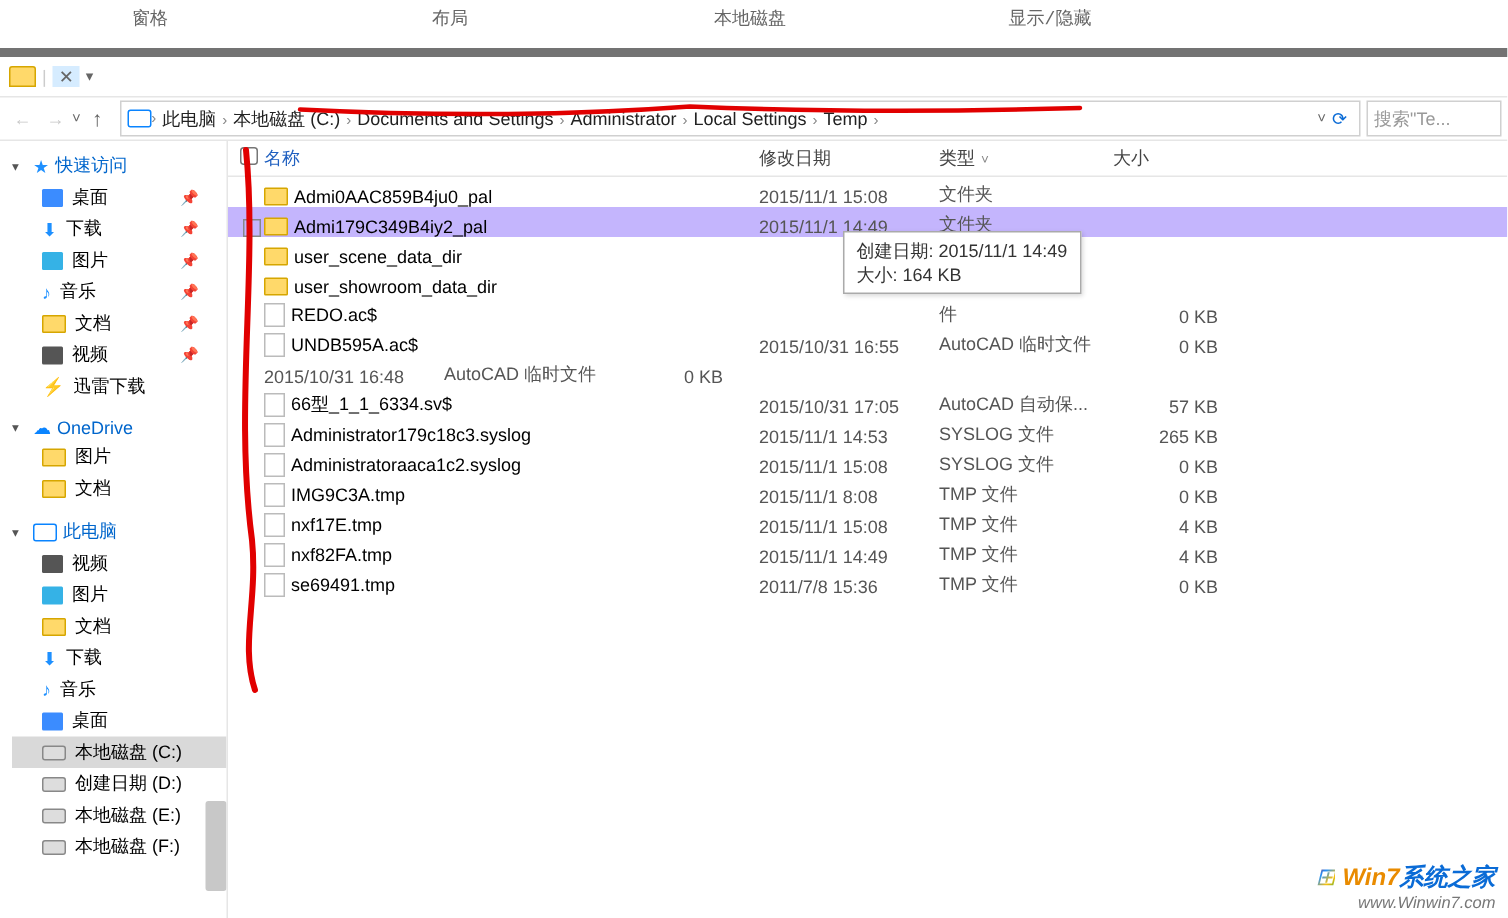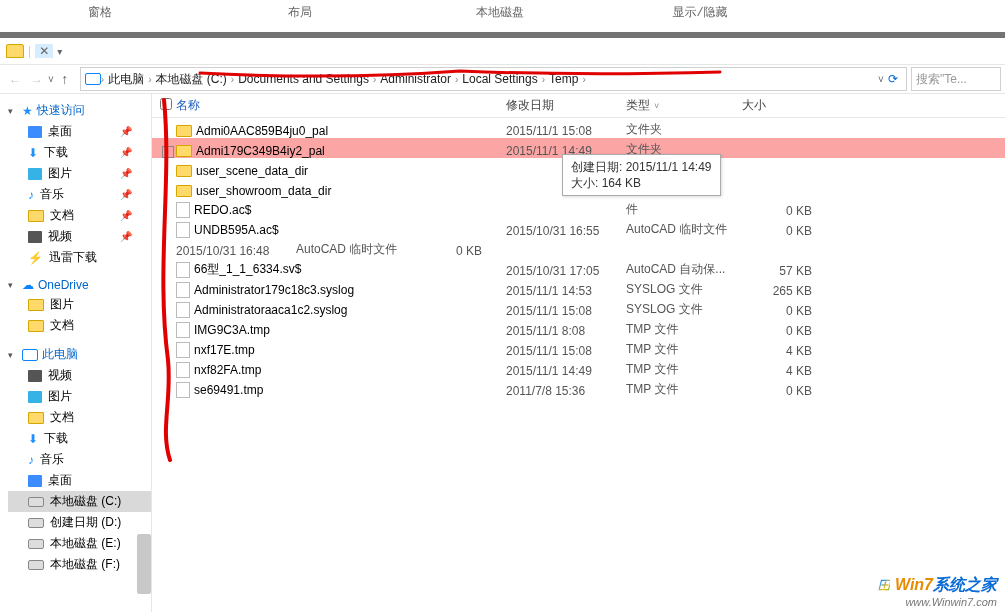--- a/index.html
+++ b/index.html
@@ -38,21 +38,21 @@
   .disk-ico{width:16px;height:10px;border:1px solid #888;background:#ddd;border-radius:2px;}
   .content{flex:1; position:relative; overflow:auto;}
   .cols{display:flex; align-items:center; height:24px; border-bottom:1px solid #e6e6e6; color:#444; padding-left:8px;}
   .cols .ck{width:16px;}
   .cols .nm{flex:0 0 330px; color:#2060c0;}
   .cols .dt{flex:0 0 120px;}
   .cols .tp{flex:0 0 116px;}
   .cols .sz{flex:0 0 70px; }
   .cols .arrow{font-size:9px; color:#888; padding-left:4px;}
   .row{display:flex; align-items:flex-end; height:20px; padding-left:8px;}
-  .row.sel{background:#fca5a5;}
+  .row.sel{background:#c4b5fd;}
   .row .ck{width:16px; display:flex; align-items:center; justify-content:center;}
   .row .ckbox{width:12px;height:12px;border:1px solid #888;}
   .row .nm{flex:0 0 330px; display:flex; align-items:center; gap:4px;}
   .row .dt{flex:0 0 120px; color:#555;}
   .row .tp{flex:0 0 116px; color:#555;}
   .row .sz{flex:0 0 70px; text-align:right; color:#555;}
   .fldr-s{width:16px;height:12px;background:#ffd96a;border:1px solid #d6a600;border-radius:1px;}
   .file-ico{width:14px;height:16px;border:1px solid #bbb;background:#fff;}
   .tooltip{position:absolute; left:410px; top:60px; background:#fff; border:1px solid #aaa; padding:4px 8px; font-size:12px; color:#333; box-shadow:1px 1px 3px rgba(0,0,0,0.15); line-height:16px;}
   .red-annot{position:absolute; pointer-events:none;}

